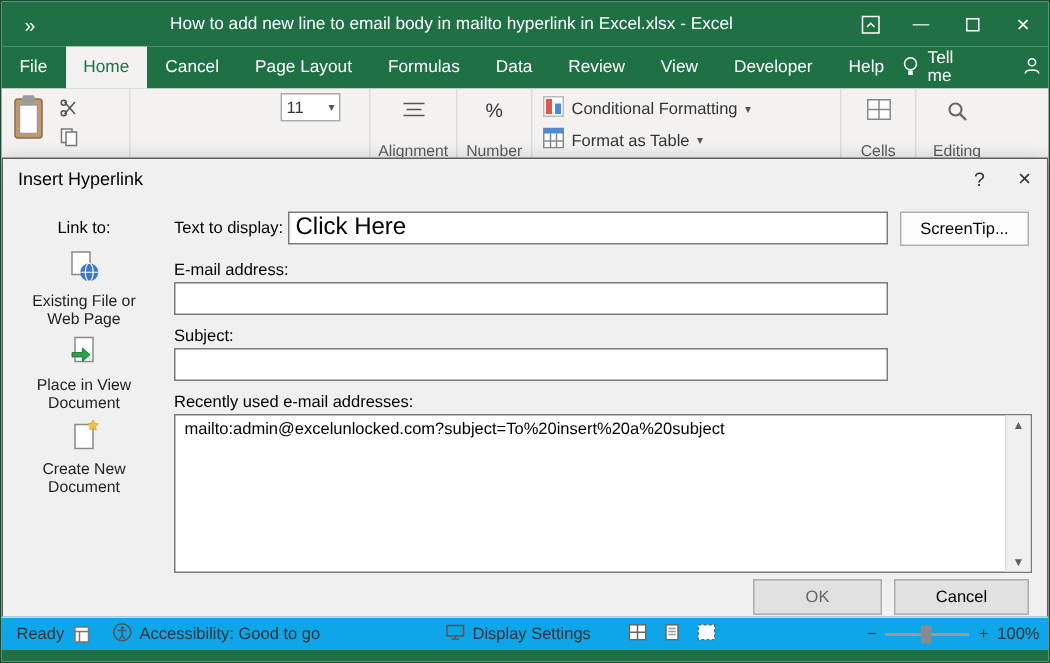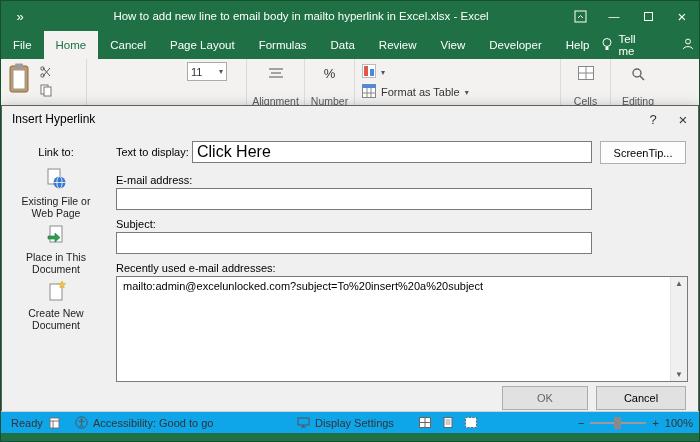--- a/index.html
+++ b/index.html
@@ -191,20 +191,21 @@
       <span class="glabel">Number</span>
     </div>
 
     <div class="rgroup stylesg">
       <div class="style-row">
         <span><svg width="14" height="14">
               <rect x="0.5" y="0.5" width="13" height="13" fill="#fff" stroke="#bbb"></rect>
               <rect x="2" y="2" width="4" height="10" fill="#e2574c"></rect>
               <rect x="8" y="5" width="4" height="7" fill="#4a89dc"></rect>
             </svg></span>
+        <span>Conditional Formatting</span>
         <span class="tinyarr">▾</span>
       </div>
       <div class="style-row">
         <span><svg width="14" height="14">
               <rect x="0.5" y="0.5" width="13" height="13" fill="#fff" stroke="#888"></rect>
               <rect x="0.5" y="0.5" width="13" height="3.5" fill="#4a89dc"></rect>
               <line x1="0.5" y1="9" x2="13.5" y2="9" stroke="#888"></line>
               <line x1="5" y1="4" x2="5" y2="13.5" stroke="#888"></line>
               <line x1="9" y1="4" x2="9" y2="13.5" stroke="#888"></line>
             </svg></span>
@@ -253,21 +254,21 @@
               <ellipse cx="14.5" cy="14.5" rx="2.6" ry="6" fill="none" stroke="#fff" stroke-width="0.8"></ellipse>
               <line x1="8.5" y1="14.5" x2="20.5" y2="14.5" stroke="#fff" stroke-width="0.8"></line>
             </svg></span>
         <span>Existing File or Web Page</span>
       </div>
       <div class="side-item">
         <span><svg width="22" height="22">
               <rect x="5" y="2" width="12" height="16" fill="#fff" stroke="#8a8a8a"></rect>
               <path d="M3 12 L10 12 L10 9 L15 13.5 L10 18 L10 15 L3 15 Z" fill="#2e9e4f" stroke="#1c7a38" stroke-width="0.6"></path>
             </svg></span>
-        <span>Place in This Document</span>
+        <span>Place in View Document</span>
       </div>
       <div class="side-item">
         <span><svg width="22" height="22">
               <rect x="5" y="4" width="12" height="16" fill="#fff" stroke="#8a8a8a"></rect>
               <path d="M17 1 l1.1 2.2 2.4.4 -1.7 1.7 .4 2.4 -2.2-1.1 -2.2 1.1 .4-2.4 -1.7-1.7 2.4-.4 Z" fill="#f6c444" stroke="#caa02c" stroke-width="0.5"></path>
             </svg></span>
         <span>Create New Document</span>
       </div>
     </div>
 

